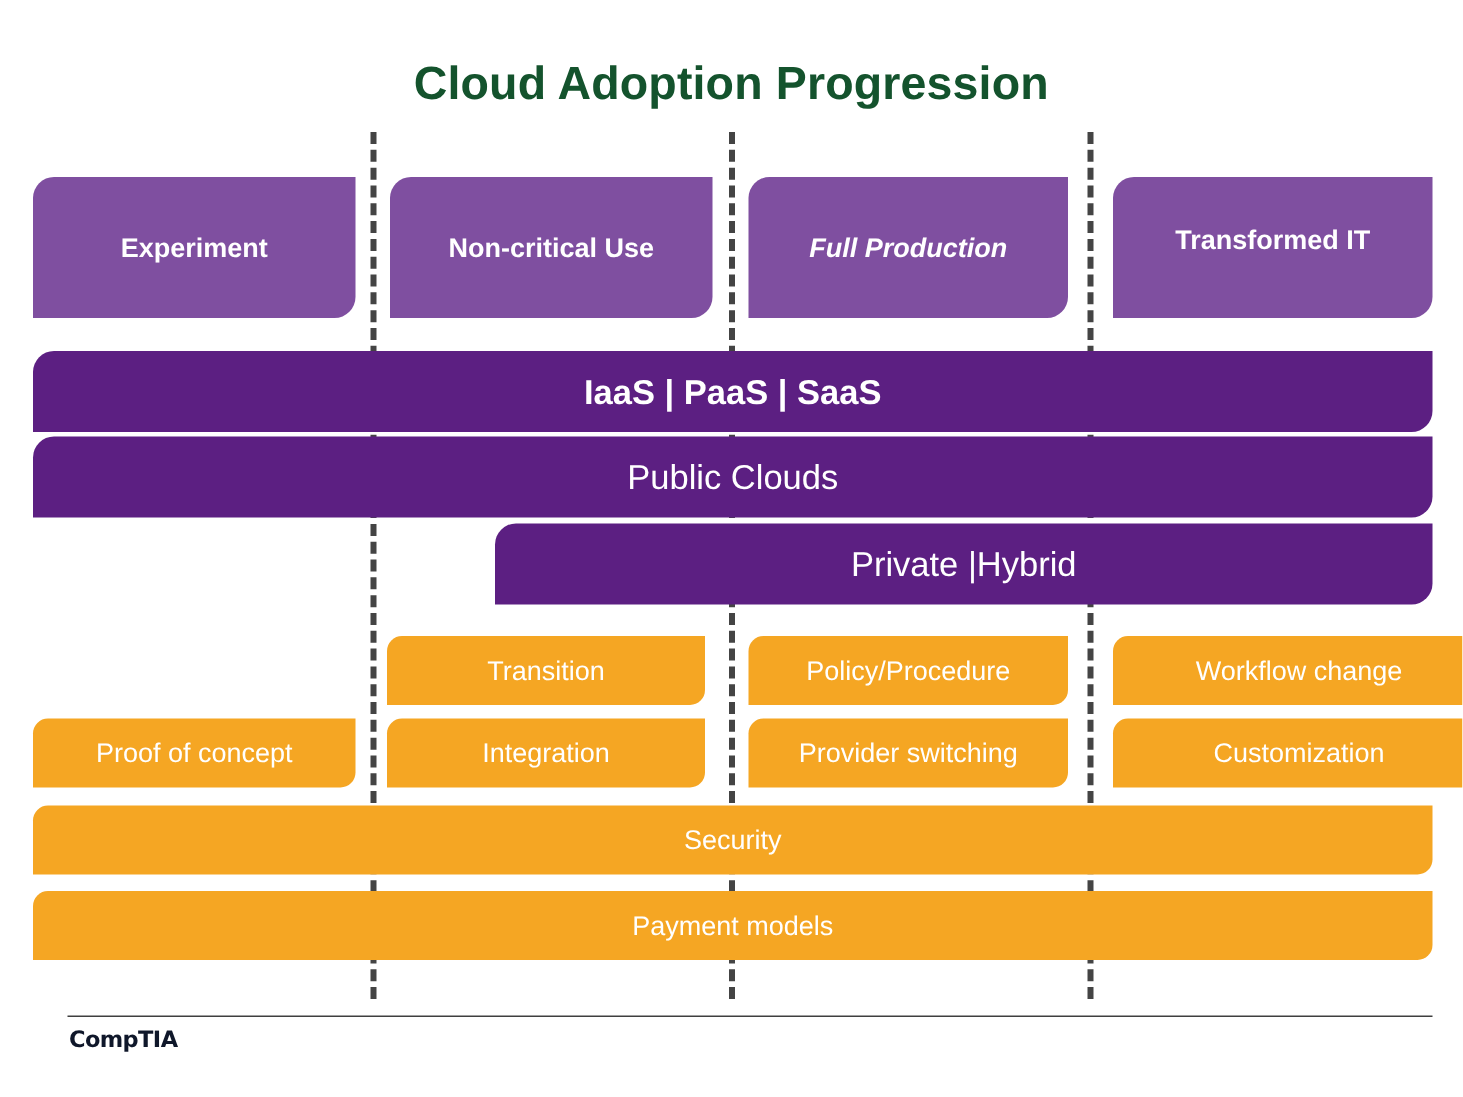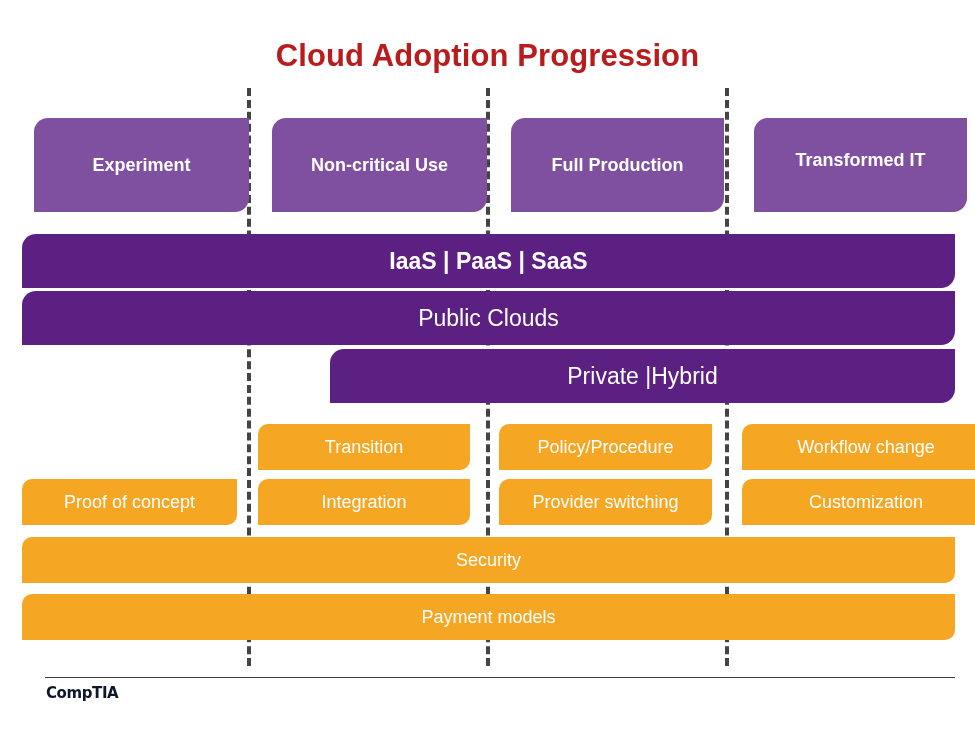--- a/index.html
+++ b/index.html
@@ -21,21 +21,21 @@
 
   
   #page-title {
     position: absolute;
     left: 0;
     top: 38px;
     width: 975px;
     text-align: center;
     font-size: 31px;
     font-weight: bold;
-    color: #b91c1c;
+    color: #14532d;
     letter-spacing: 0.1px;
   }
 
   
   .divider {
     position: absolute;
     top: 88px;
     width: 0;
     height: 578px;
     border-left: 4px dashed #444444;
@@ -52,25 +52,24 @@
 
   
   .stage {
     background: #7f4fa0;
     border-radius: 14px 0 14px 0;
     justify-content: center;
     font-size: 18px;
     font-weight: bold;
     top: 118px;
     height: 94px;
-    margin-left: 12px;
   }
   .stage.s0 { left: 22px;  width: 215px; }
   .stage.s1 { left: 260px; width: 215px; }
-  .stage.s2 { left: 499px; width: 213px; }
+  .stage.s2 { left: 499px; width: 213px; font-style: italic; }
   .stage.s3 { left: 742px; width: 213px; align-items: flex-start; padding-top: 32px; }
 
   
   .dark {
     background: #5c1f82;
     border-radius: 14px 0 14px 0;
     justify-content: center;
     font-size: 23px;
   }
   .dark.bold { font-weight: bold; }

